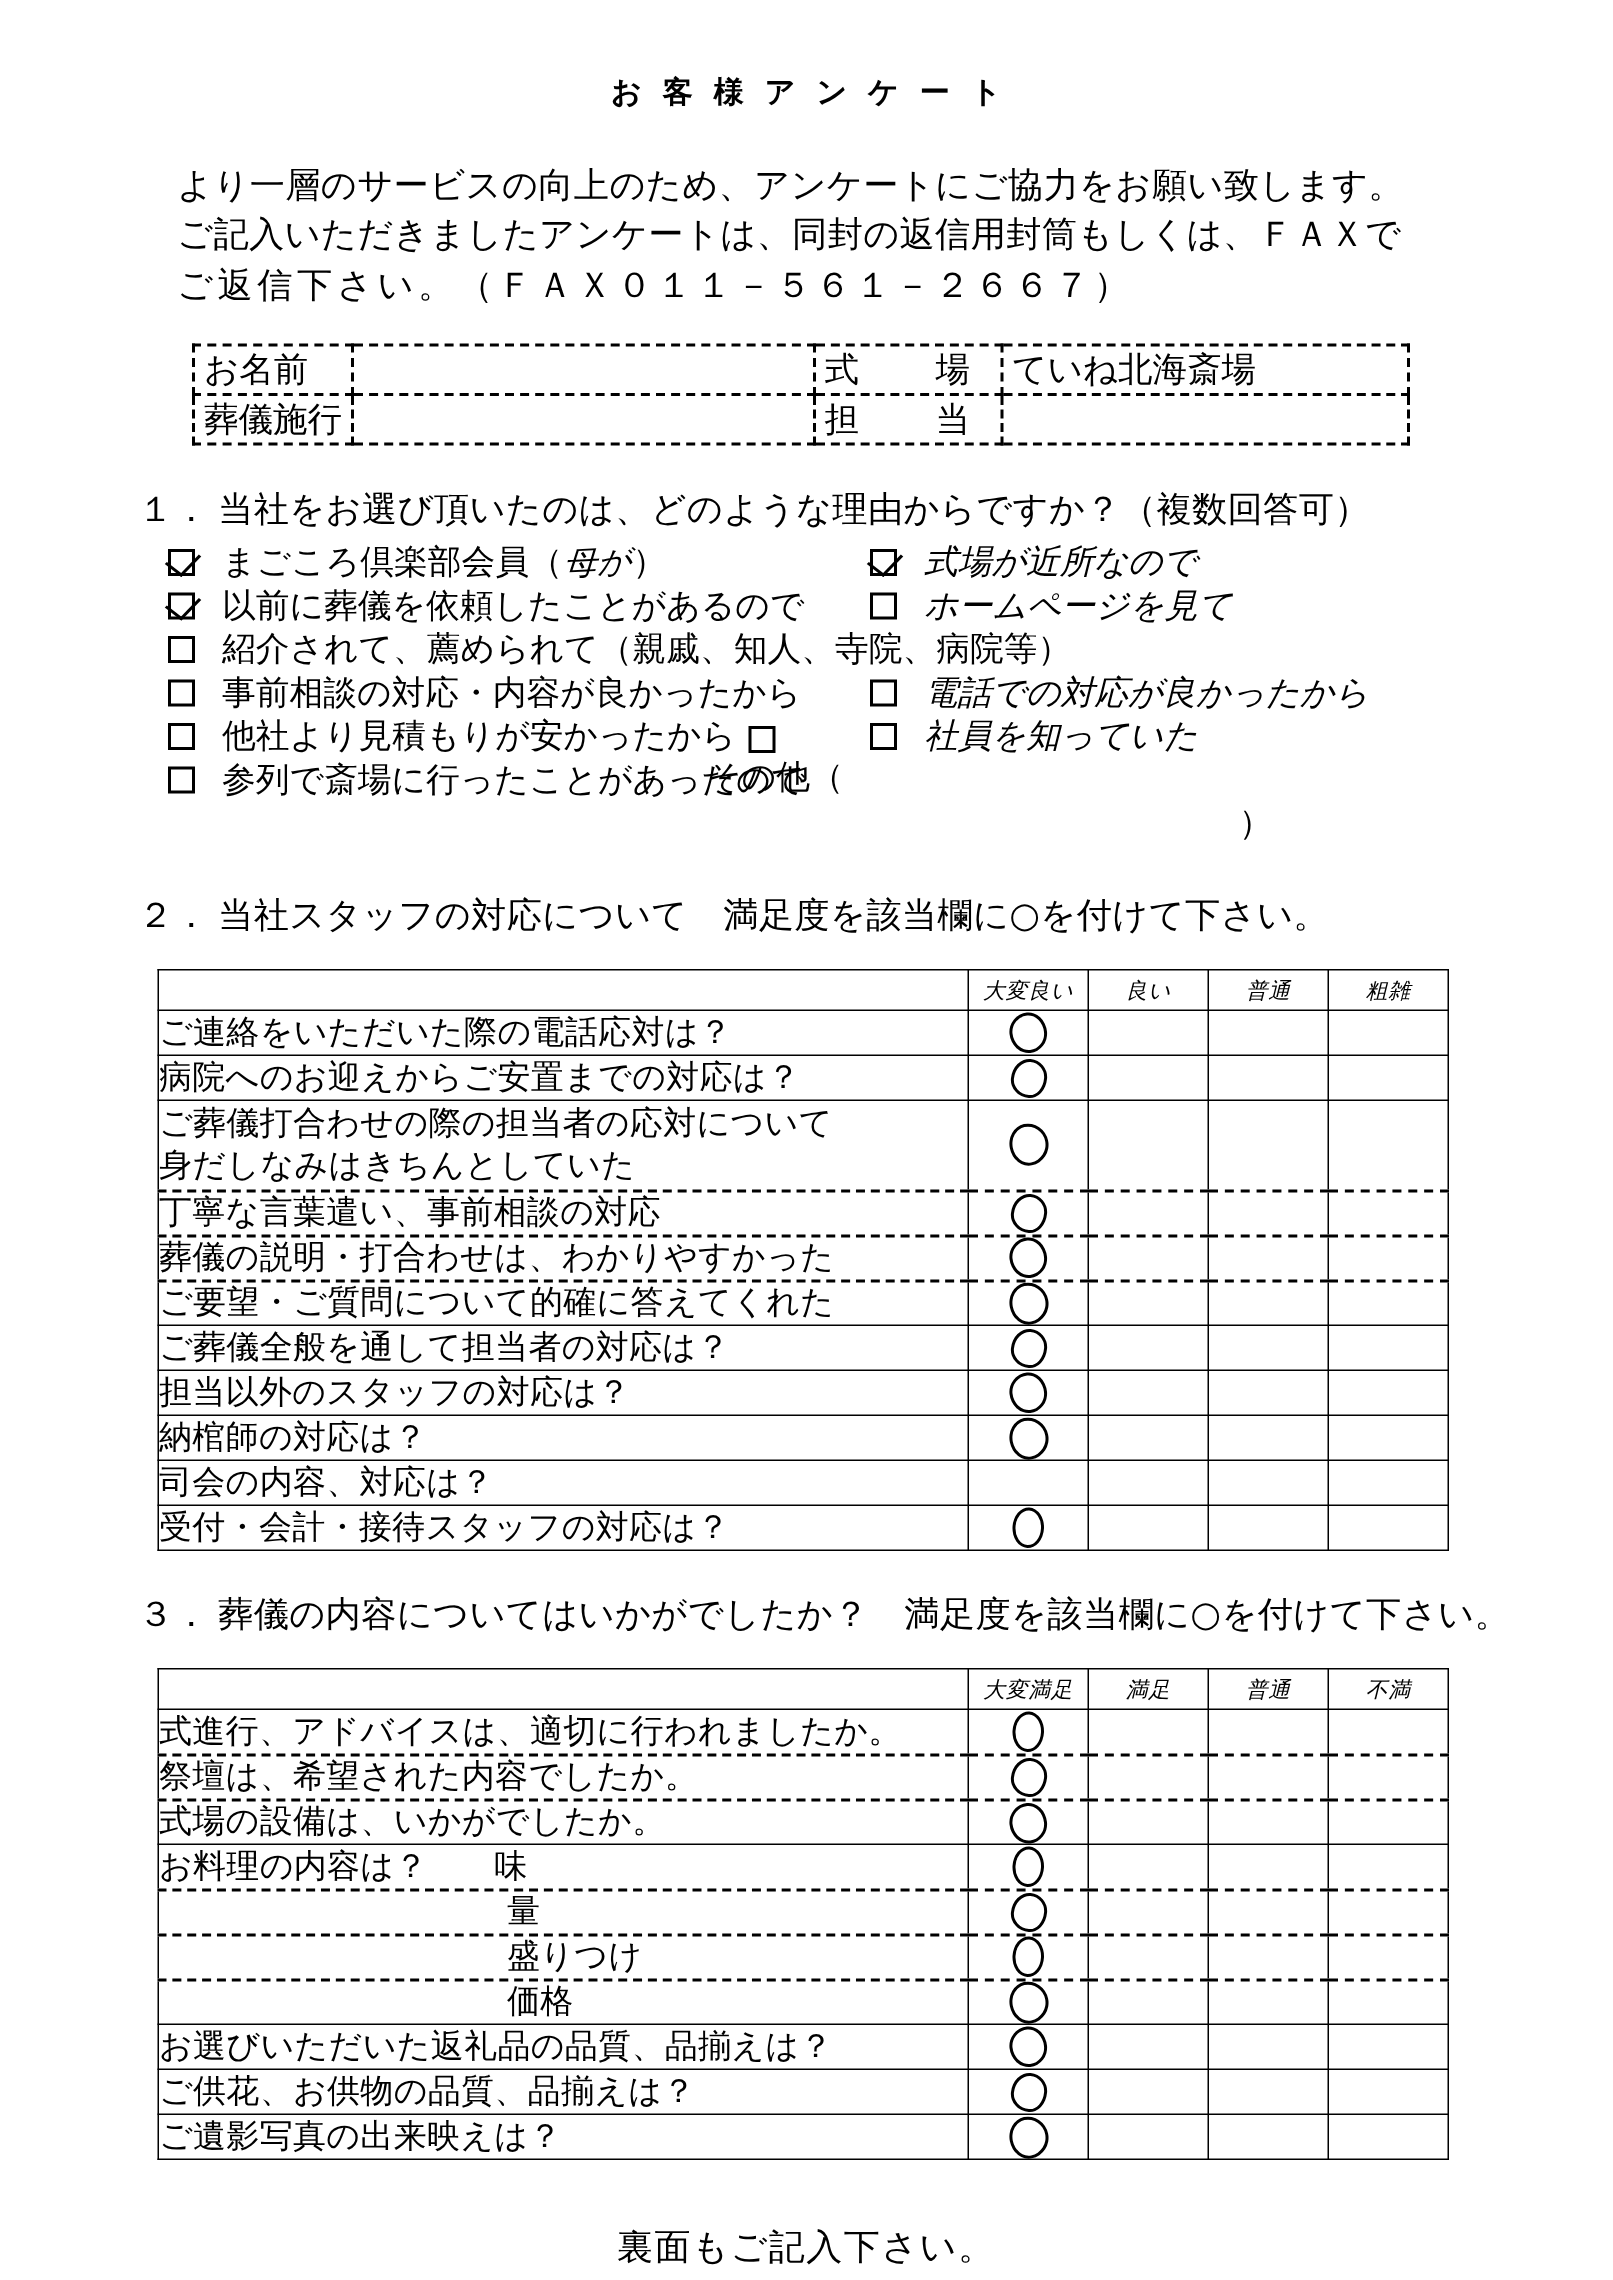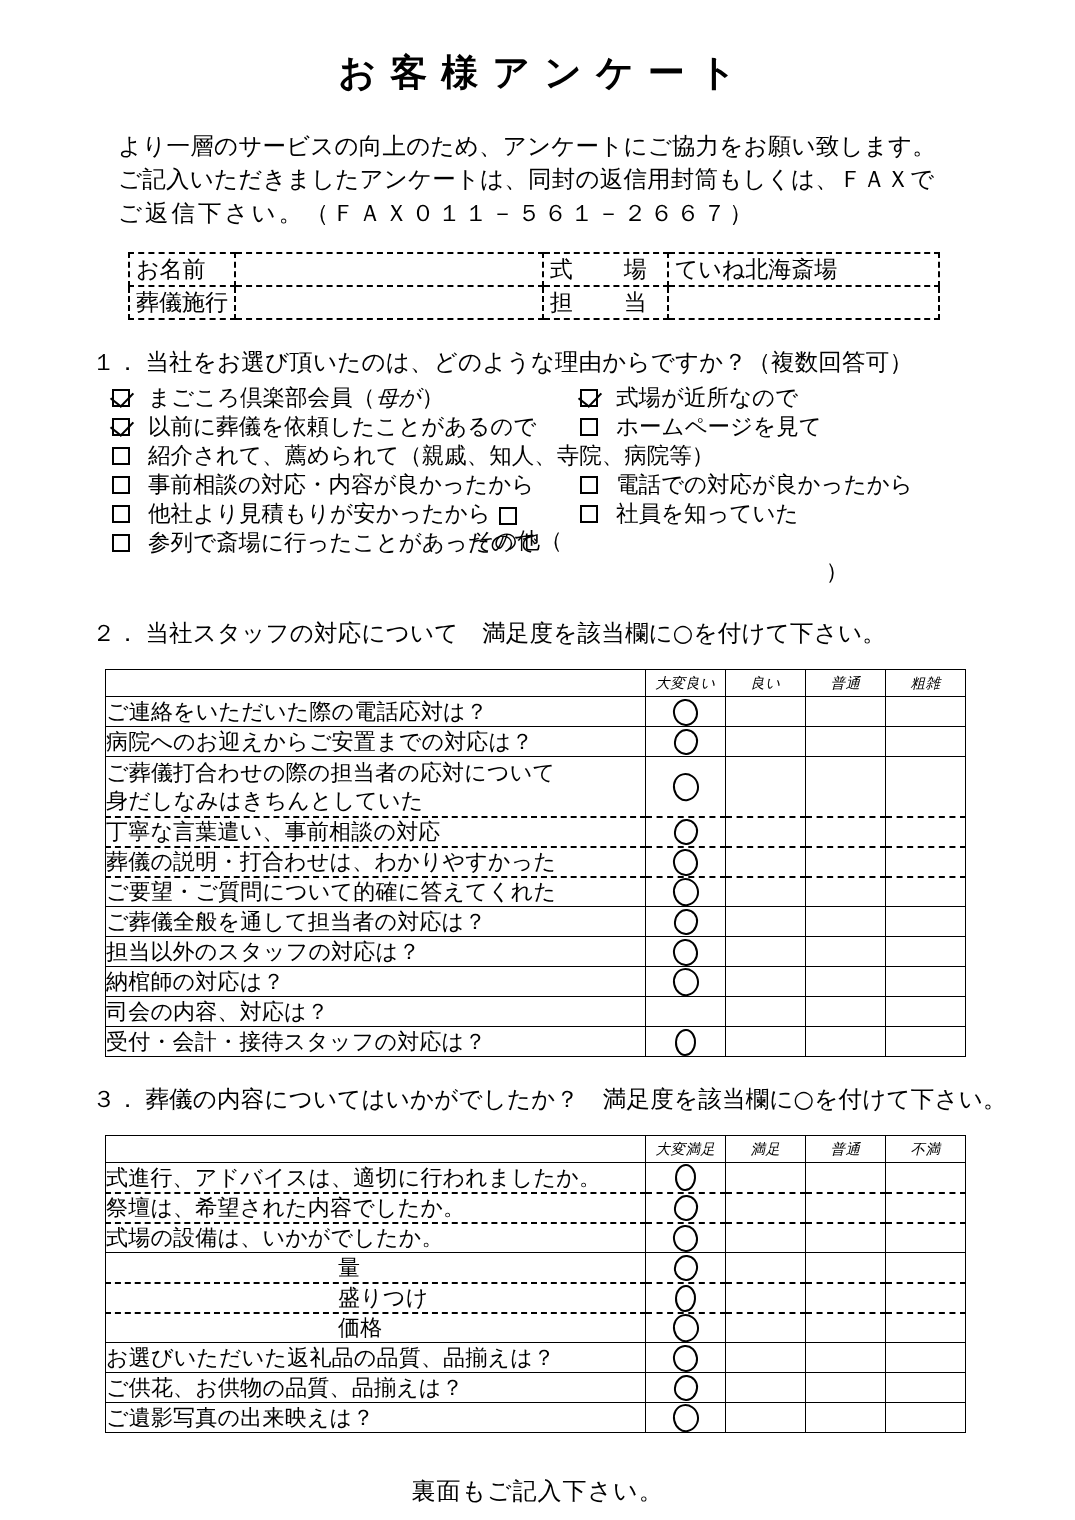--- a/index.html
+++ b/index.html
@@ -12,21 +12,21 @@
     font-family: "DejaVu Sans", "Liberation Sans", sans-serif;
     position: relative;
     overflow: hidden;
   }
 
   .page { position: relative; width: 1075px; height: 1520px; padding: 0; }
 
   
   .doc-title {
     text-align: center;
-    font-size: 37px;
+    font-size: 20px;
     font-weight: 700;
     letter-spacing: 14px;
     margin: 48px 0 0 0;
     padding-left: 14px;
   }
 
   
   .intro {
     margin: 32px 0 0 118px;
     font-size: 23.5px;
@@ -68,21 +68,21 @@
   .opt-list { margin: 6px 0 0 112px; position: relative; }
   .opt-row { display: flex; align-items: flex-end; height: 29px; }
   .opt {
     display: flex;
     align-items: center;
     font-size: 22.5px;
     white-space: nowrap;
     position: relative;
   }
   .opt.col1 { width: 468px; }
-  .opt.col2 { width: 400px; }
+  .opt.col2 { width: 400px; font-style: italic; }
 
   .chk {
     position: relative;
     display: inline-block;
     width: 18px;
     height: 18px;
     border: 2px solid #000;
     margin-right: 18px;
     flex: 0 0 auto;
   }
@@ -418,20 +418,27 @@
         </tr>
 
         <tr>
           <td class="lab">式場の設備は、いかがでしたか。</td>
           <td class="mark-cell"><span class="circ"></span></td>
           <td class="mark-cell"></td>
           <td class="mark-cell"></td>
           <td class="mark-cell"></td>
         </tr>
 
+        <tr class="dash-bottom">
+          <td class="lab">お料理の内容は？　　味</td>
+          <td class="mark-cell"><span class="circ narrow"></span></td>
+          <td class="mark-cell"></td>
+          <td class="mark-cell"></td>
+          <td class="mark-cell"></td>
+        </tr>
 
         <tr class="dash-bottom">
           <td class="lab sub">量</td>
           <td class="mark-cell"><span class="circ v2"></span></td>
           <td class="mark-cell"></td>
           <td class="mark-cell"></td>
           <td class="mark-cell"></td>
         </tr>
 
         <tr class="dash-bottom">

